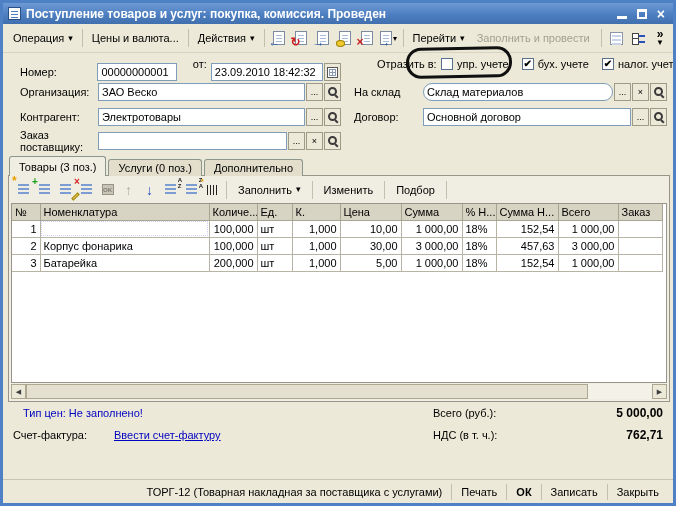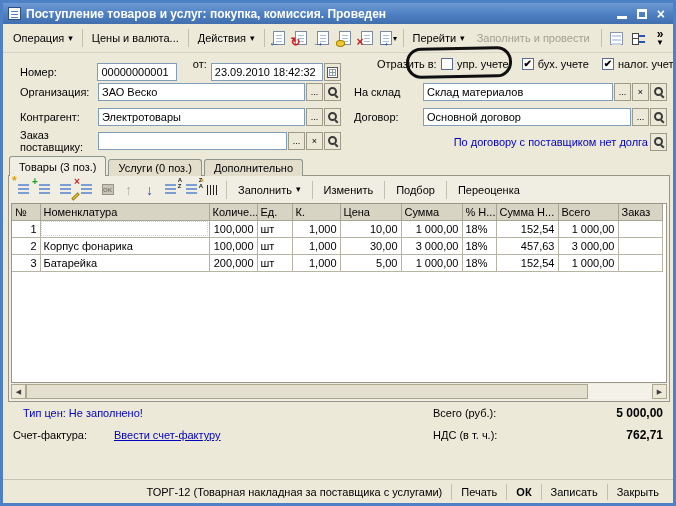--- a/index.html
+++ b/index.html
@@ -236,43 +236,37 @@
     </span>
     <span class="cb-item" style="margin-left:13px;">
       <span class="cb">✔</span>
       <span>налог. учете</span>
     </span>
   </div>
   <div class="annotation"></div>
 
   <div class="frow" style="left:342px;top:80px;width:322px;">
     <span class="flabel" style="width:78px;">На склад</span>
-    <span class="inp" style="flex:1;">Склад материалов</span>
+    <span class="inp" style="flex:1;border-radius:9px;">Склад материалов</span>
     <span class="btn-sq">...</span>
     <span class="btn-sq">×</span>
     <span class="btn-sq">
         <span class="mag"></span>
       </span>
   </div>
 
   <div class="frow" style="left:342px;top:105px;width:322px;">
     <span class="flabel" style="width:78px;">Договор:</span>
     <span class="inp" style="flex:1;">Основной договор</span>
     <span class="btn-sq">...</span>
     <span class="btn-sq">
         <span class="mag"></span>
       </span>
   </div>
 
-  <div class="frow" style="left:342px;top:130px;width:322px;justify-content:flex-end;">
-    <span class="blue-text">По договору с поставщиком нет долга</span>
-    <span class="btn-sq" style="margin-left:2px;">
-        <span class="mag"></span>
-      </span>
-  </div>
 
   <div class="tabs">
     <span class="tab active">Товары (3 поз.)</span>
     <span class="tab">Услуги (0 поз.)</span>
     <span class="tab">Дополнительно</span>
   </div>
 
   <div class="panel">
     <div class="ttb">
       <span class="ic-btn">
@@ -325,23 +319,20 @@
         </span>
       <span class="tb-sep"></span>
       <span class="ttb-txtbtn">
           <span>Изменить</span>
         </span>
       <span class="tb-sep"></span>
       <span class="ttb-txtbtn">
           <span>Подбор</span>
         </span>
       <span class="tb-sep"></span>
-      <span class="ttb-txtbtn">
-          <span>Переоценка</span>
-        </span>
     </div>
 
     <div class="table-wrap">
       <table class="goods">
         <colgroup>
           <col style="width:28px">
             <col style="width:169px">
             <col style="width:48px">
             <col style="width:35px">
           <col style="width:48px">

